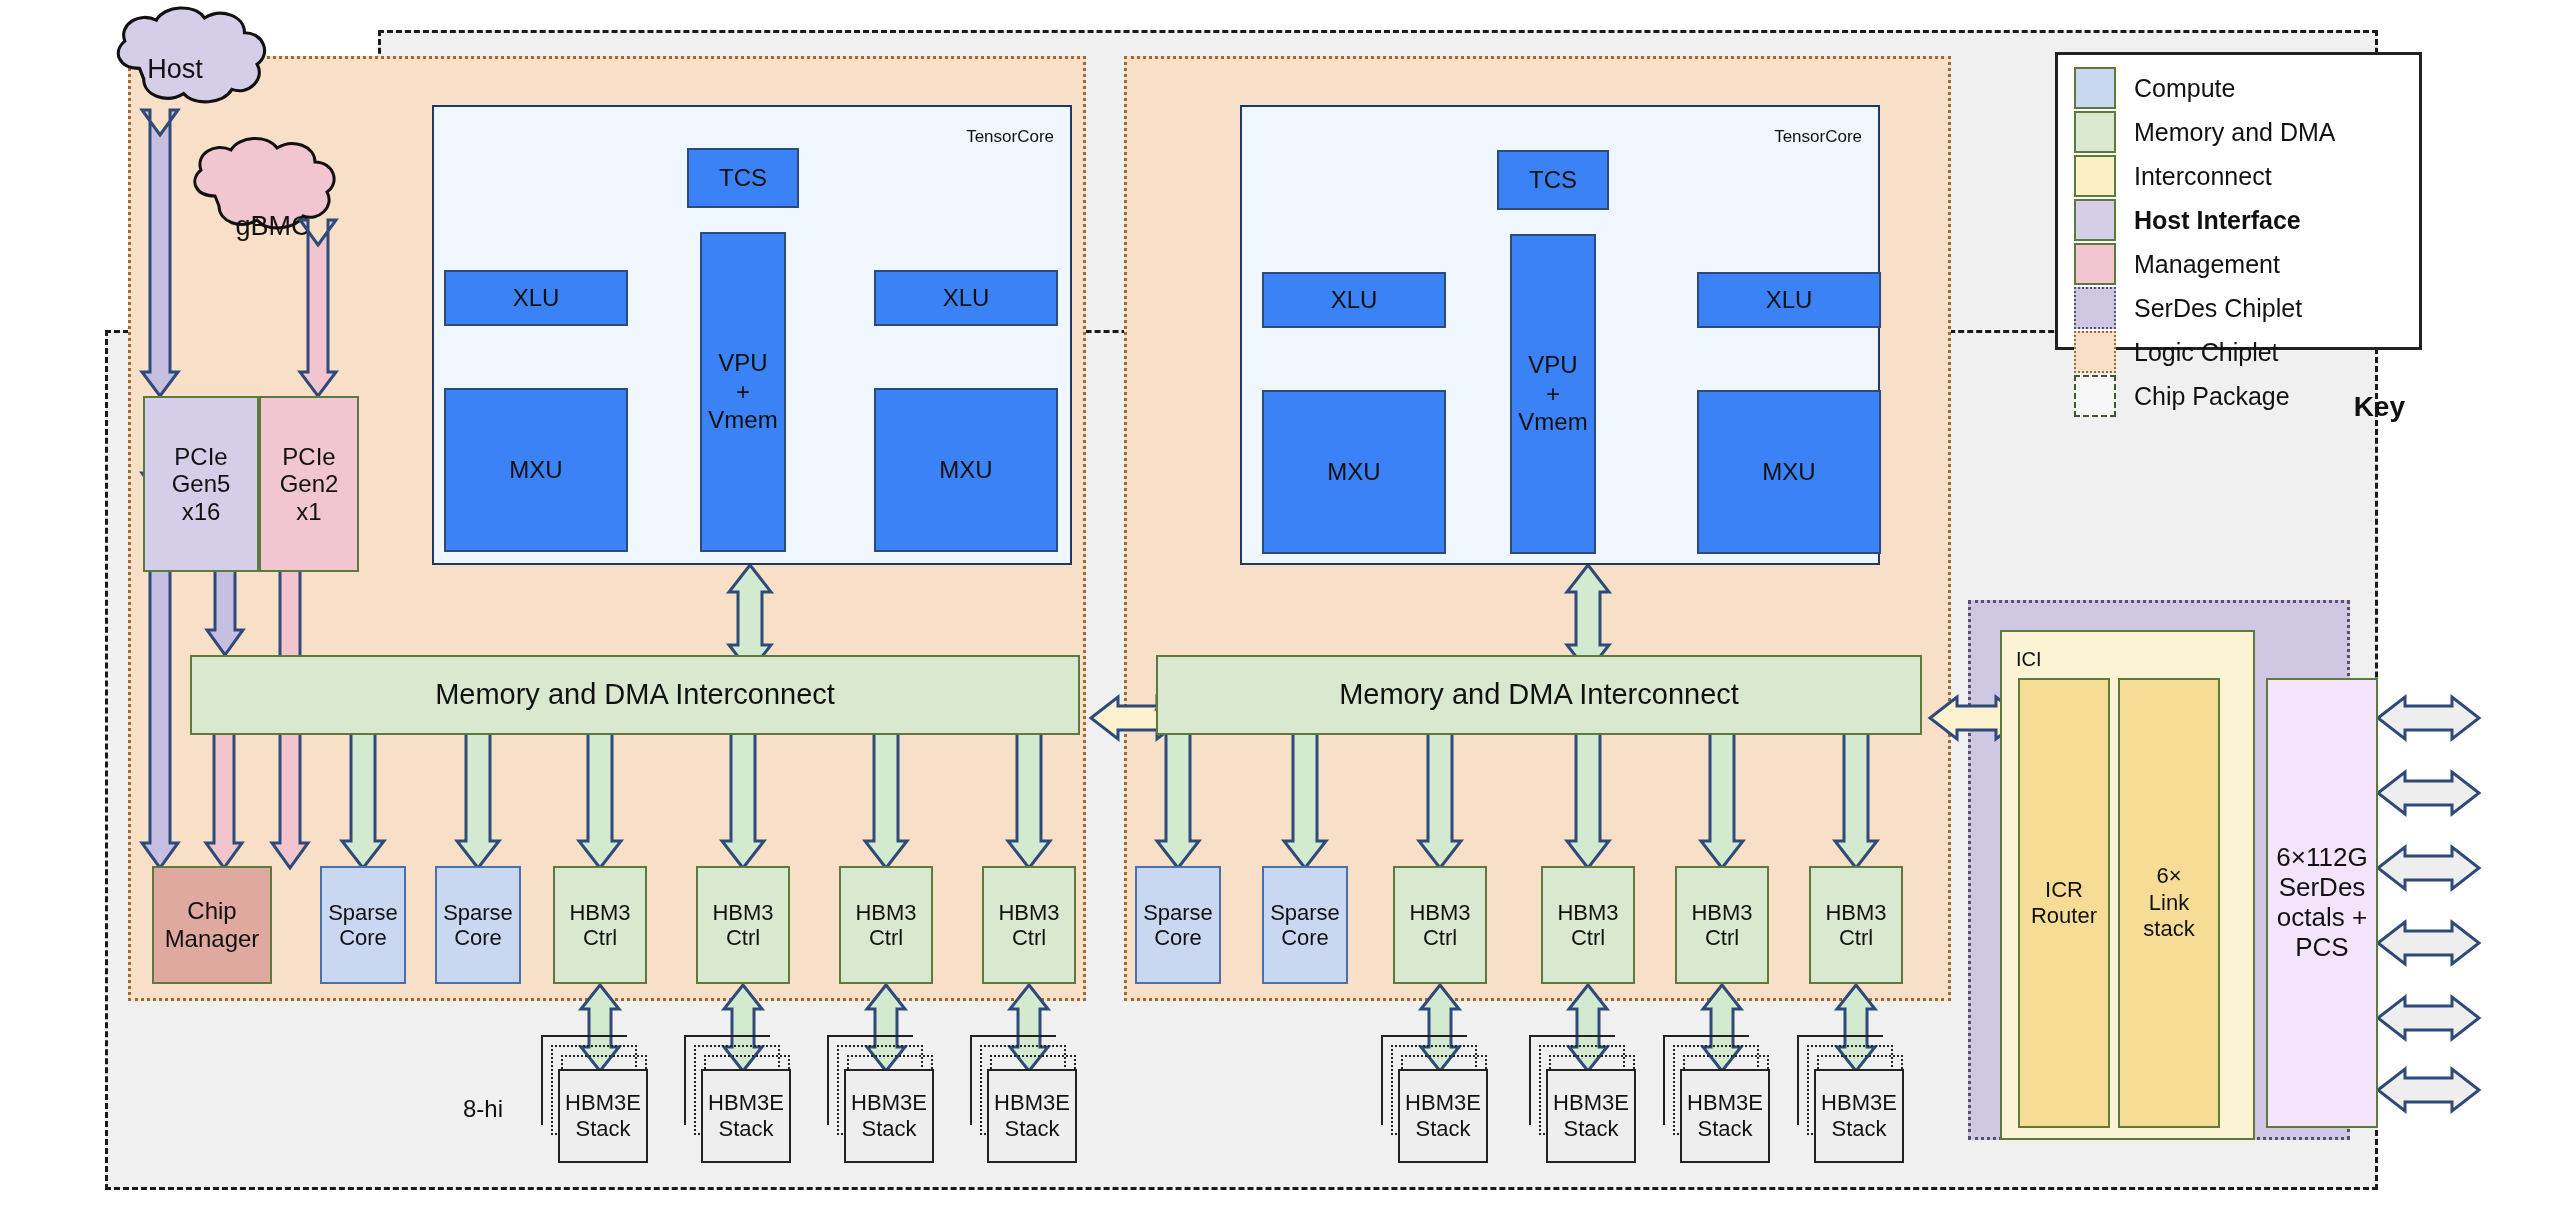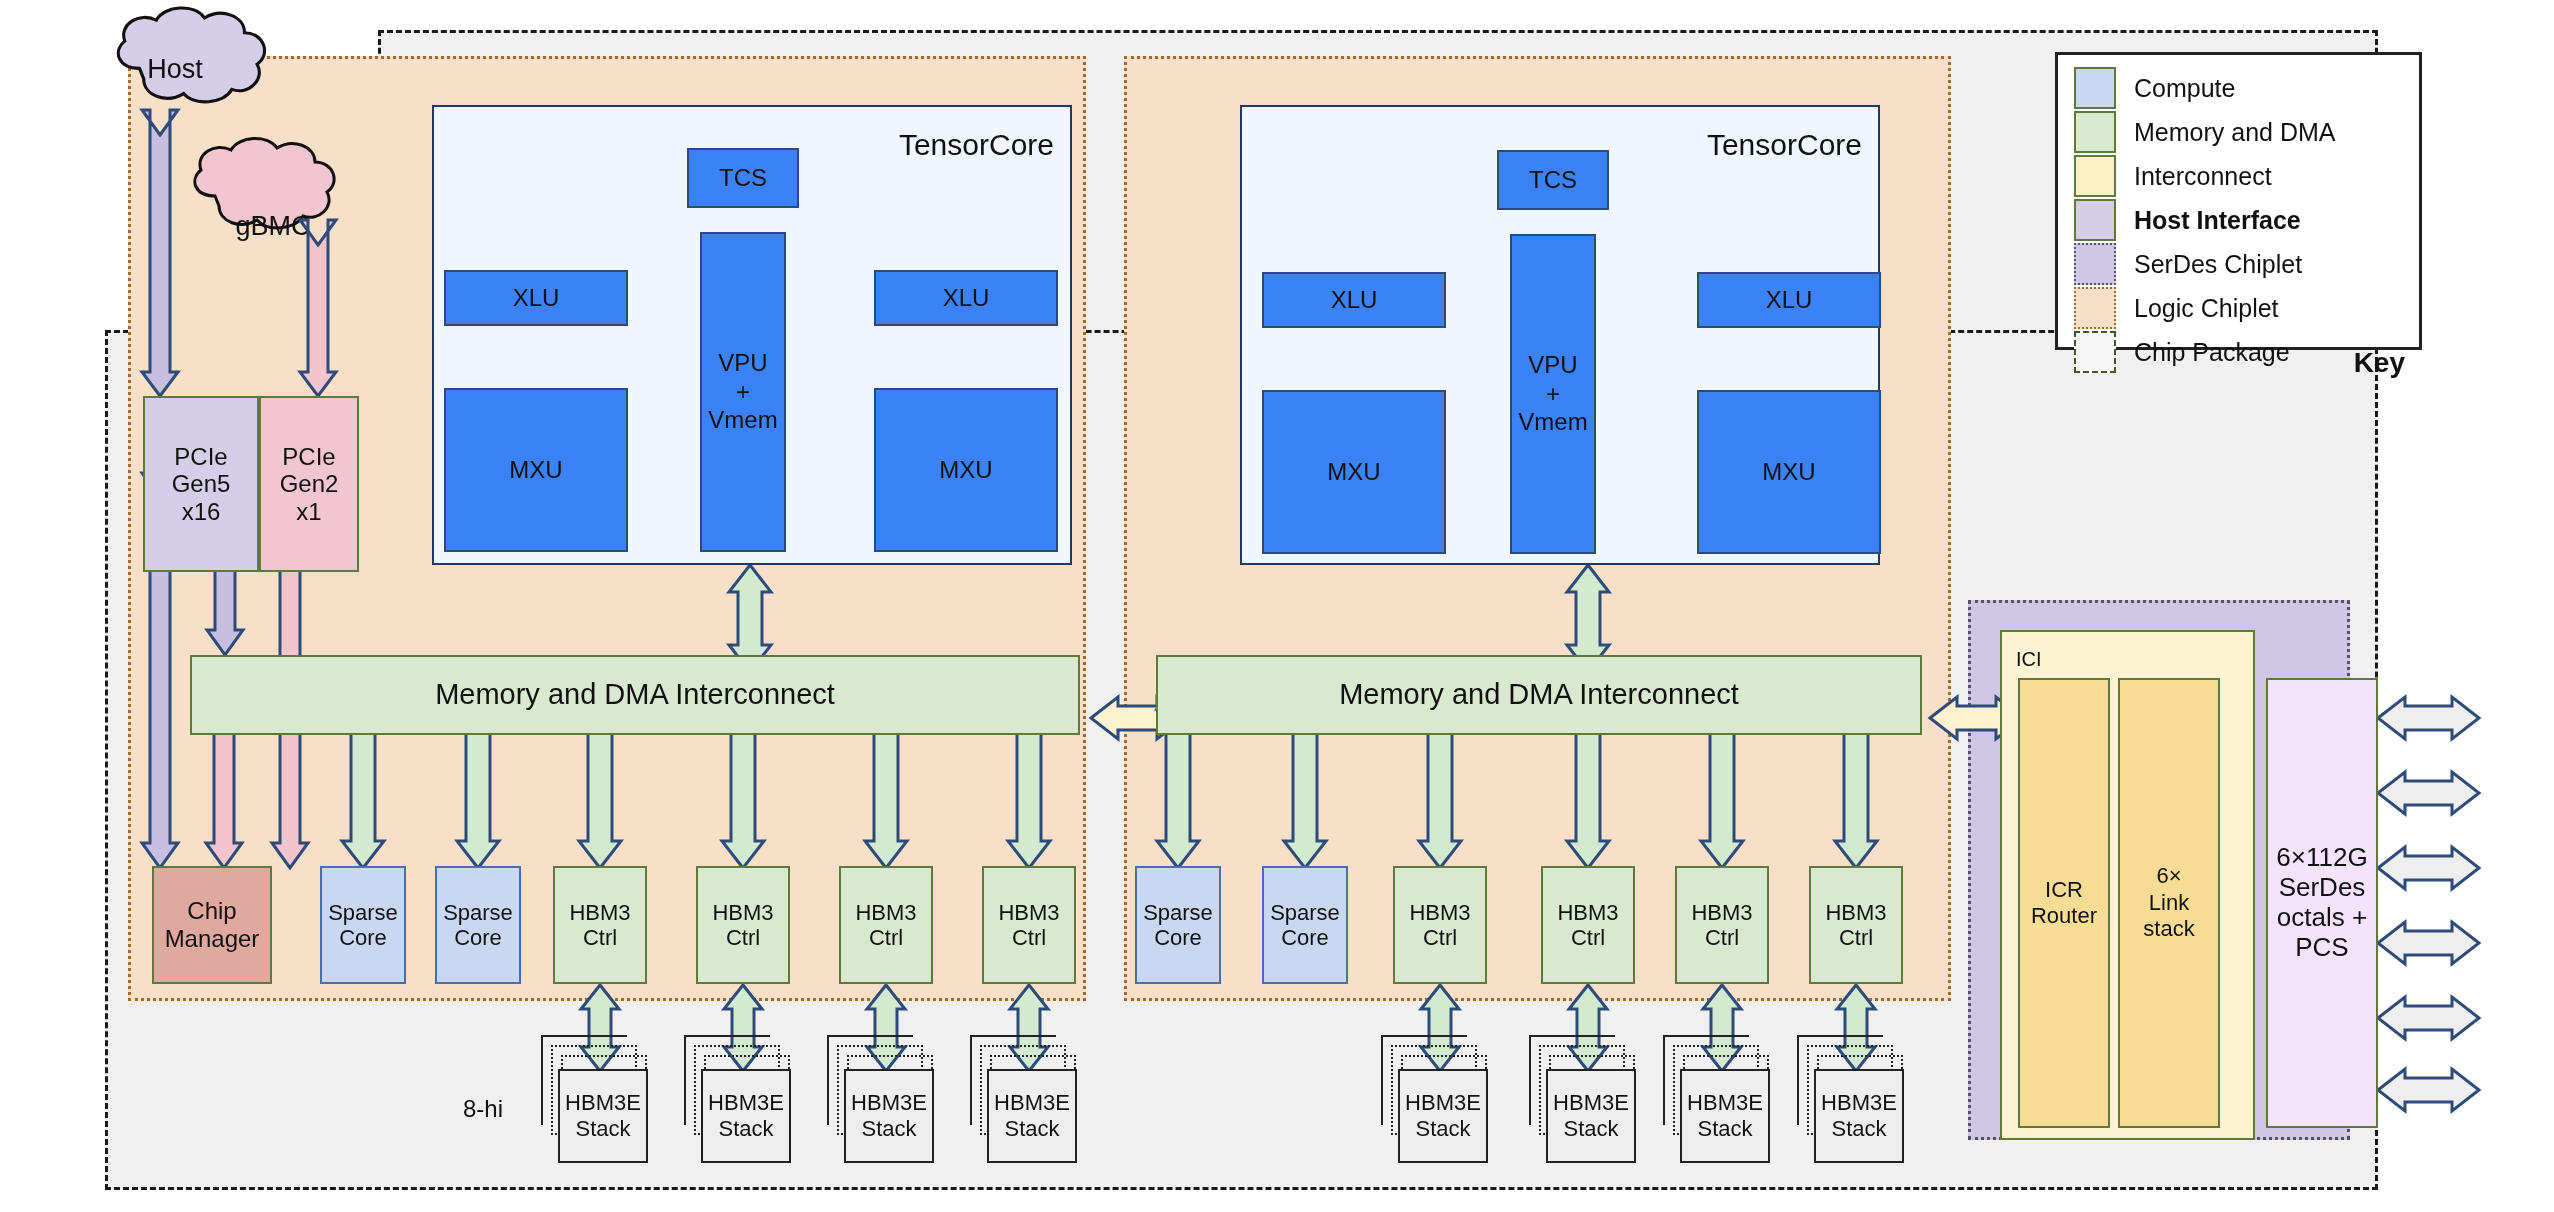--- a/index.html
+++ b/index.html
@@ -29,21 +29,21 @@
   .tc-shell{background:#eff6fd;border:2px solid #1f3864;}
   .tc-blk{background:#3b82f6;border:2px solid #2e4a78;display:flex;align-items:center;
           justify-content:center;text-align:center;line-height:1.2;}
 
   .hbm-stack{background:#eeeeee;border:2px solid #222;display:flex;align-items:center;
              justify-content:center;text-align:center;line-height:1.2;}
   .hbm-ghost{border:2px dotted #222;background:transparent;}
   .hbm-ghost2{border:2px solid #222;background:transparent;border-right:none;border-bottom:none;}
 
   .lbl{position:absolute;white-space:pre;line-height:1.18;}
-  .tc-title{font-size:30px;color:#111;}
+  .tc-title{font-size:17px;color:#111;}
   .ici-title{font-size:20px;color:#111;}
   .plain{font-size:24px;}
 
   
   .key{background:#ffffff;border:3px solid #222;}
   .key-row{display:flex;align-items:center;}
   .key-sw{width:38px;height:38px;border:2px solid #5d7a3c;margin-right:18px;}
   .key-txt{font-size:25px;color:#111;}
   .key-word{font-size:28px;font-weight:bold;}
 
@@ -338,20 +338,24 @@
     </div>
     <div class="key-row" style="margin-bottom:2px;">
       <div class="key-sw" style="background:#fbefc4;"></div>
       <div class="key-txt">Interconnect</div>
     </div>
     <div class="key-row" style="margin-bottom:2px;font-weight:bold;">
       <div class="key-sw" style="background:#d4cee8;"></div>
       <div class="key-txt">Host Interface</div>
     </div>
     <div class="key-row" style="margin-bottom:2px;">
+      <div class="key-sw" style="background:#f2c6d0;"></div>
+      <div class="key-txt">Management</div>
+    </div>
+    <div class="key-row" style="margin-bottom:2px;">
       <div class="key-sw" style="background:#cfc7e3;border:2px dotted #56506b;"></div>
       <div class="key-txt">SerDes Chiplet</div>
     </div>
     <div class="key-row" style="margin-bottom:2px;">
       <div class="key-sw" style="background:#f8e0c8;border:2px dotted #9c6b35;"></div>
       <div class="key-txt">Logic Chiplet</div>
     </div>
     <div class="key-row" style="position:relative;align-items:center;">
       <div class="key-sw" style="background:#f7f7f7;border:2px dashed #3a5a2a;"></div>
       <div class="key-txt">Chip Package</div>

